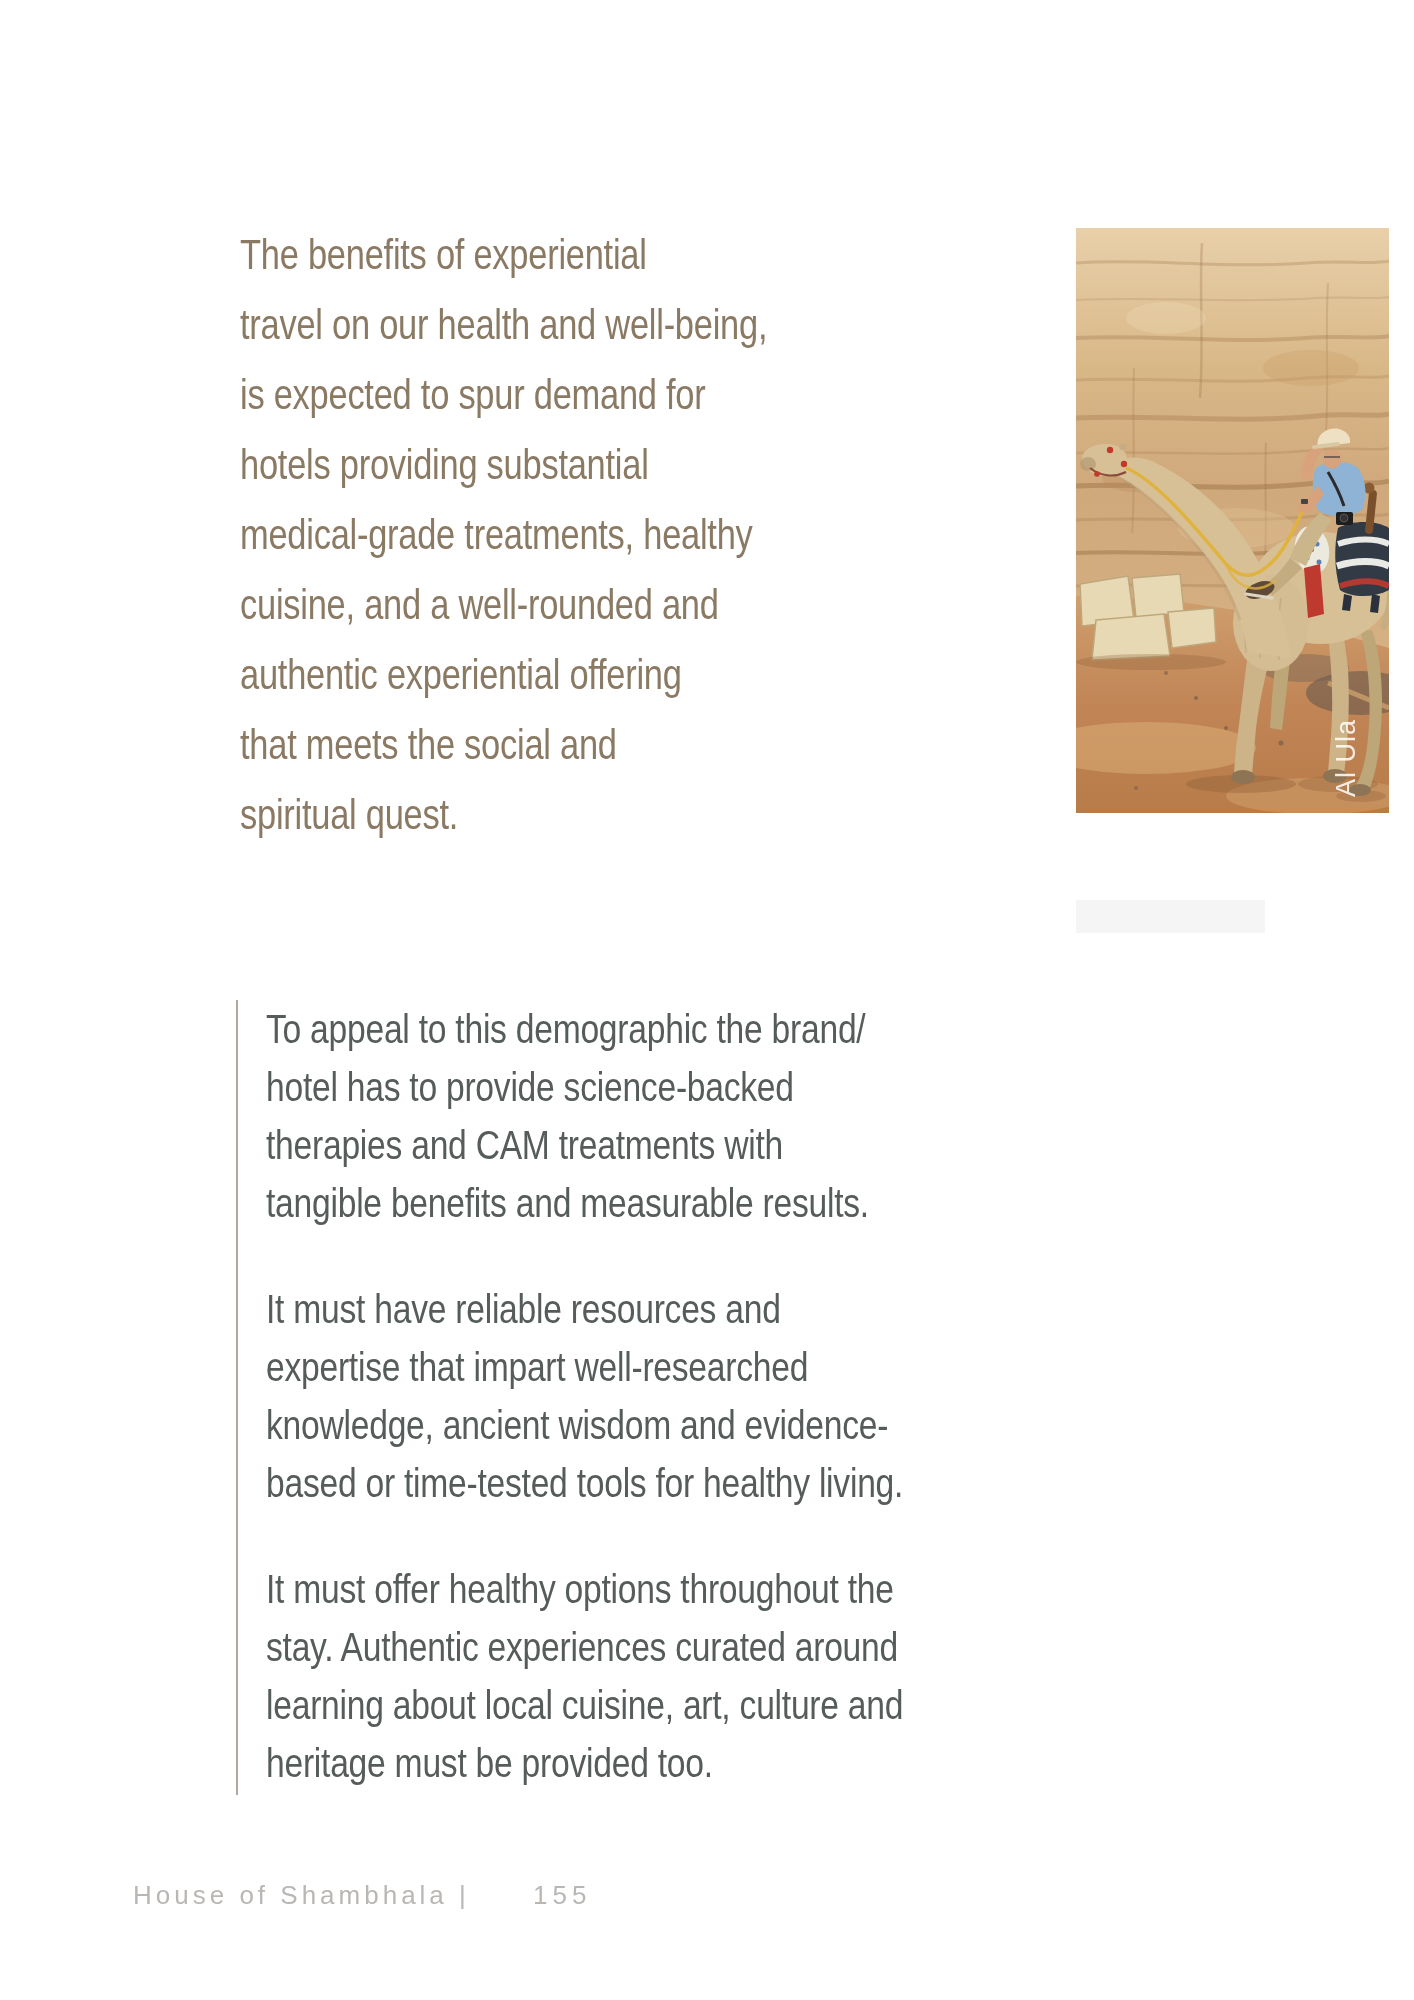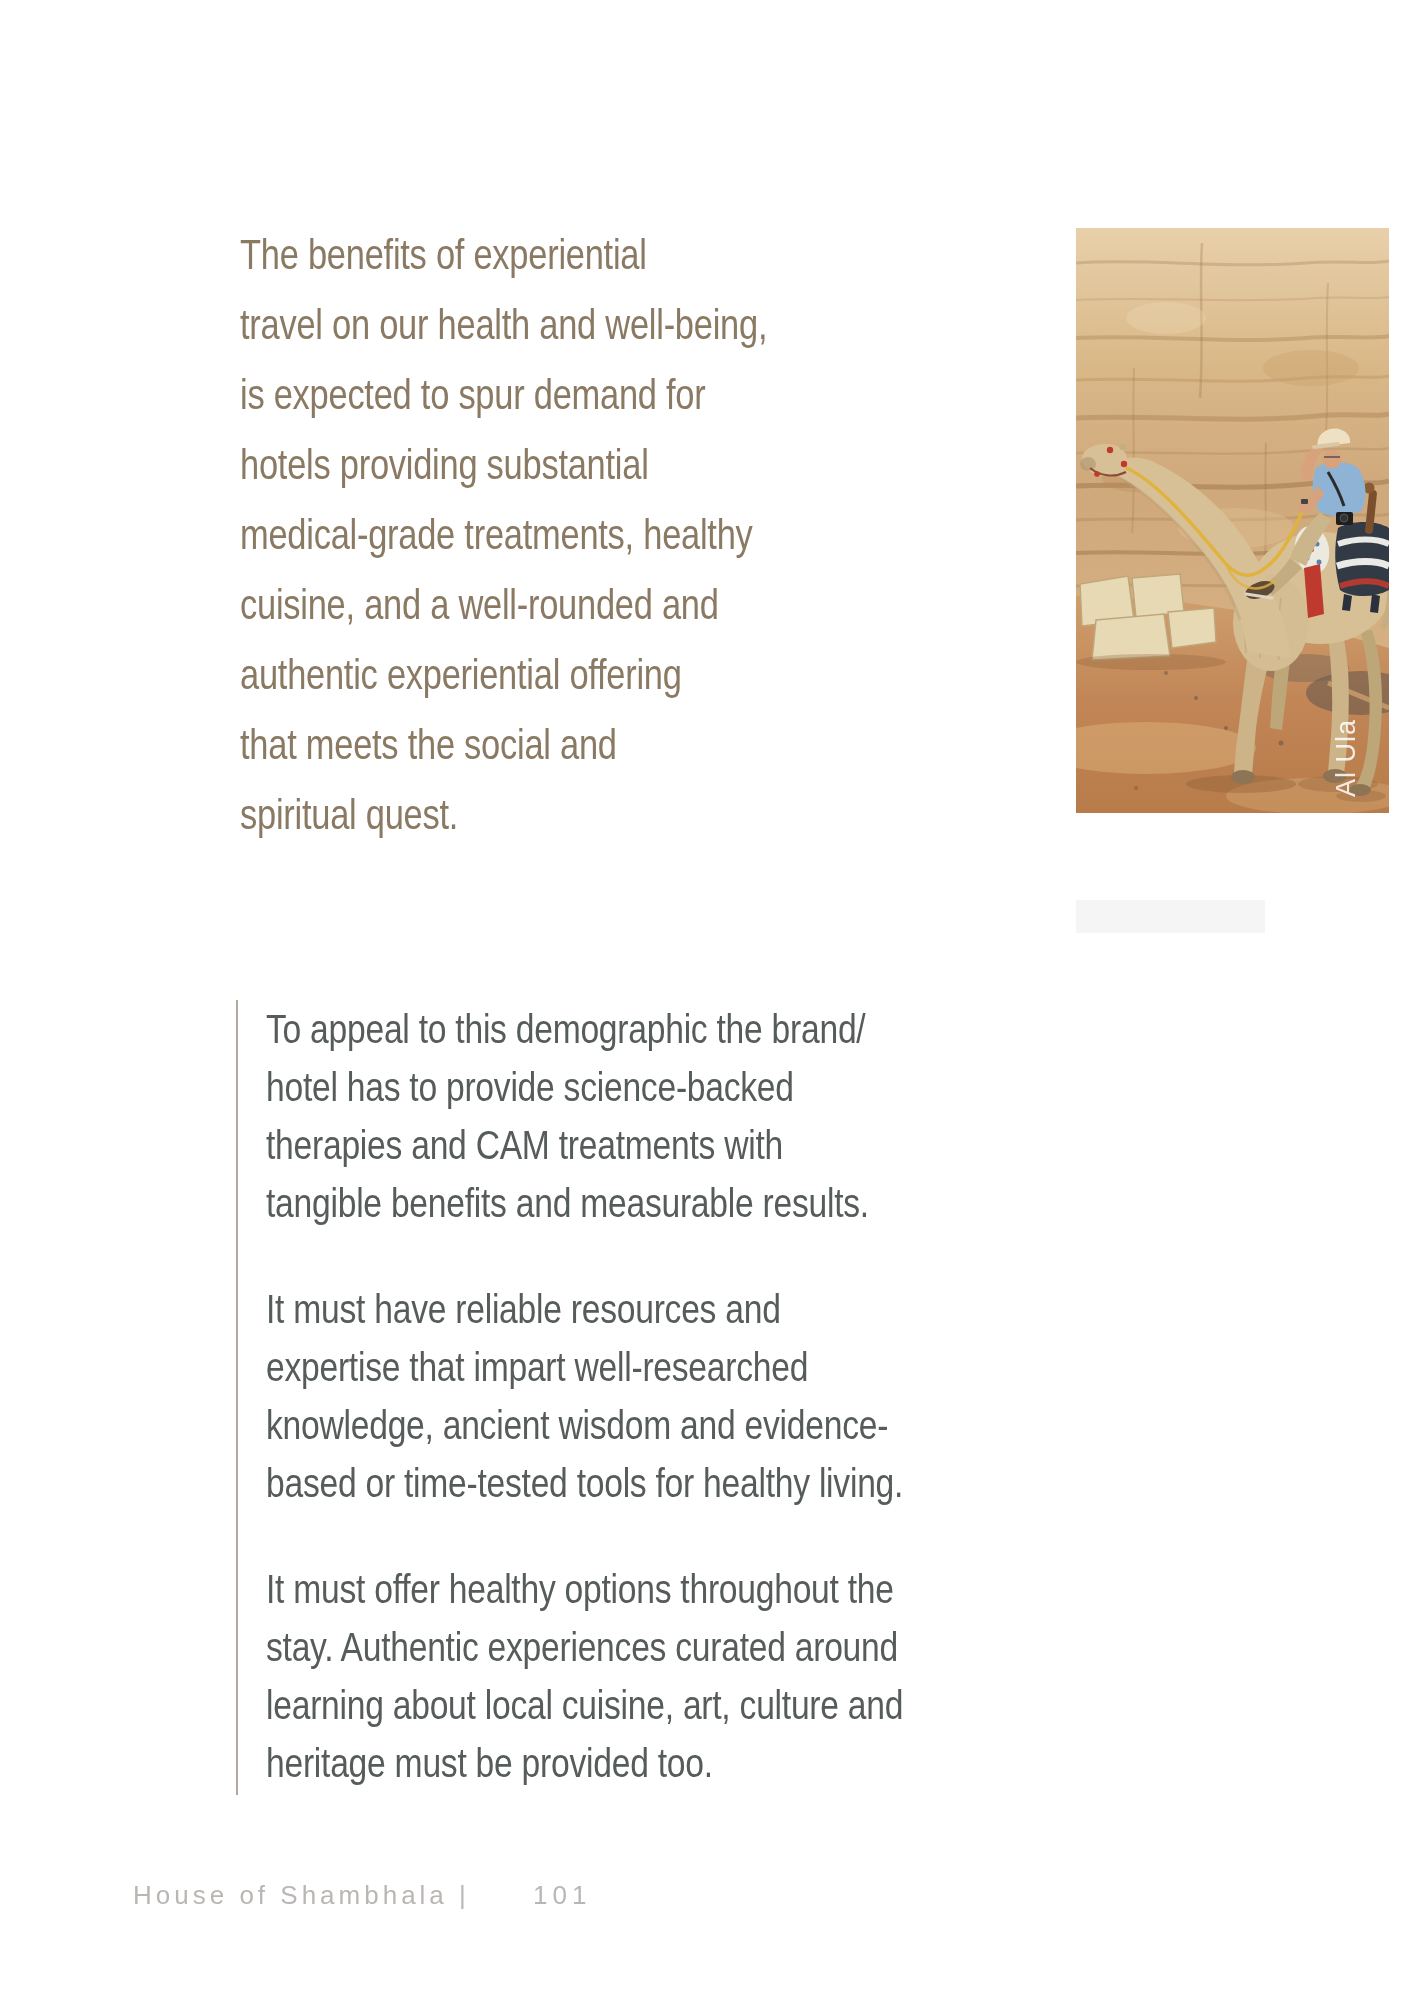--- a/index.html
+++ b/index.html
@@ -206,16 +206,16 @@
 knowledge, ancient wisdom and evidence-
 based or time-tested tools for healthy living.</p>
     <p>It must offer healthy options throughout the
 stay. Authentic experiences curated around
 learning about local cuisine, art, culture and
 heritage must be provided too.</p>
   </div>
 
   <div class="page-footer">
     <span>House of Shambhala |</span>
-    <span class="pagenum">101</span>
+    <span class="pagenum">155</span>
   </div>
 
 </div>
 
 </body></html>

